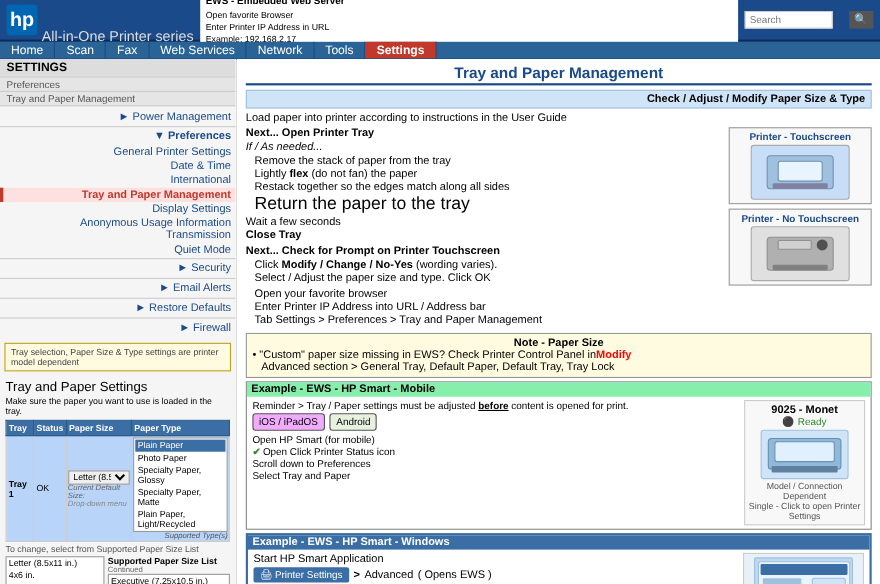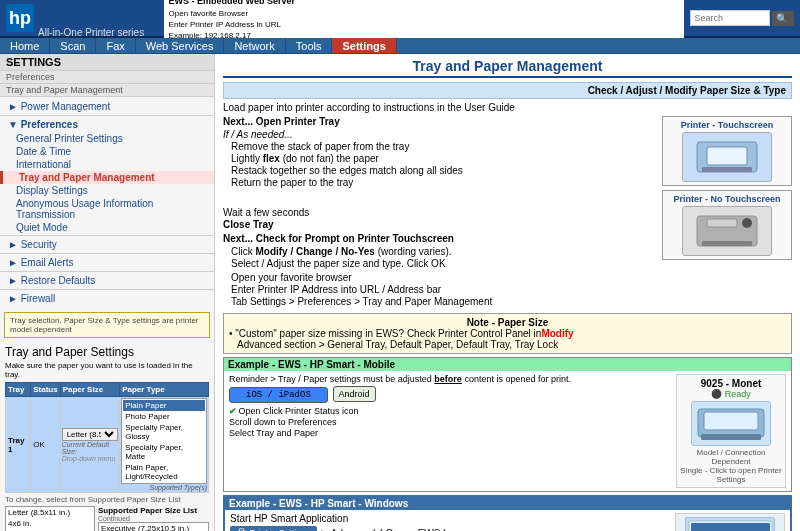--- a/index.html
+++ b/index.html
@@ -6,31 +6,31 @@
     body { font-family: Arial, sans-serif; font-size: 11px; background: #f0f0f0; width: 800px; height: 531px; overflow: hidden; display: flex; flex-direction: column; }
   </style>
 </head>
 <body>
 
 <div style="background:#1a4a8a; color:white; display:flex; align-items:center; padding:3px 6px; gap:6px; height:38px; border-bottom:2px solid #0a2a5a;">
   <div style="display:flex; align-items:center; gap:4px;">
     <div style="background:#0066b2; color:white; font-size:18px; font-weight:bold; width:28px; height:28px; display:flex; align-items:center; justify-content:center; border-radius:3px;">hp</div>
     <div>
       <div style="font-size:12px; font-weight:bold; color:#00c4f0;">HP ENVY Photo 7800</div>
-      <div style="font-size:10px; color:#ddd;margin-top:24px;">All-in-One Printer series</div>
+      <div style="font-size:13px; color:#ddd;margin-top:24px;">All-in-One Printer series</div>
       <div style="font-size:8px; color:#aaa;">Embedded Web Server</div>
     </div>
   </div>
   <div style="background:white; color:black; font-size:8px; padding:2px 5px; flex:1; border-radius:2px; line-height:1.4;">
     <div style="font-weight:bold; font-size:9px;">EWS - Embedded Web Server</div>
     <div>Open favorite Browser</div>
     <div>Enter Printer IP Address in URL</div>
     <div>Example: 192.168.2.17</div>
   </div>
-  <div style="display:flex; align-items:center; gap:2px;">
+  <div style="display:flex; align-items:center; gap:15px;">
     <input type="text" style="font-size: 9px; padding: 2px 4px; width: 80px; border: 1px solid rgb(204, 204, 204);" placeholder="Search">
     <button style="background:#555; color:white; border:none; padding:2px 5px; font-size:10px; cursor:pointer;">🔍</button>
   </div>
 </div>
 
 <div style="background:#2a6496; display:flex; height:16px; border-bottom:1px solid #1a4a8a;">
   <div style="color:white; padding:0 10px; display:flex; align-items:center; font-size:11px; cursor:pointer; border-right:1px solid #1a4a8a;">Home</div>
   <div style="color:white; padding:0 10px; display:flex; align-items:center; font-size:11px; cursor:pointer; border-right:1px solid #1a4a8a;">Scan</div>
   <div style="color:white; padding:0 10px; display:flex; align-items:center; font-size:11px; cursor:pointer; border-right:1px solid #1a4a8a;">Fax</div>
   <div style="color:white; padding:0 10px; display:flex; align-items:center; font-size:11px; cursor:pointer; border-right:1px solid #1a4a8a;">Web Services</div>
@@ -40,21 +40,21 @@
 </div>
 
 <div style="display:flex; flex:1; overflow:hidden;">
 
   <div style="width:215px; background:#f5f5f5; border-right:1px solid #ccc; overflow-y:auto; display:flex; flex-direction:column;">
 
     <div style="font-size:11px; font-weight:bold; padding:2px 6px; background:#ddd; border-bottom:1px solid #ccc;">SETTINGS</div>
     <div style="font-size:9px; padding:1px 6px; color:#555; background:#e5e5e5; border-bottom:1px solid #ccc;">Preferences</div>
     <div style="font-size:9px; padding:1px 6px; color:#555; background:#e5e5e5; border-bottom:1px solid #ccc;">Tray and Paper Management</div>
 
-    <div style="padding:2px 0;">
+    <div style="padding:2px 0;text-align:right;">
       <div style="font-size:10px; padding:2px 4px 2px 8px; color:#1a4a8a; cursor:pointer;">► Power Management</div>
       <div style="border-top:1px solid #ccc; margin:1px 0;"></div>
       <div style="font-size:10px; padding:2px 4px 2px 8px; color:#1a4a8a; cursor:pointer; font-weight:bold;">▼ Preferences</div>
       <div style="font-size:10px; padding:1px 4px 1px 16px; color:#1a4a8a; cursor:pointer;">General Printer Settings</div>
       <div style="font-size:10px; padding:1px 4px 1px 16px; color:#1a4a8a; cursor:pointer;">Date &amp; Time</div>
       <div style="font-size:10px; padding:1px 4px 1px 16px; color:#1a4a8a; cursor:pointer;">International</div>
       <div style="font-size:10px; padding:1px 4px 1px 16px; color:#c0392b; cursor:pointer; font-weight:bold; background:#ffe0e0; border-left:3px solid #c0392b;">Tray and Paper Management</div>
       <div style="font-size:10px; padding:1px 4px 1px 16px; color:#1a4a8a; cursor:pointer;">Display Settings</div>
       <div style="font-size:10px; padding:1px 4px 1px 16px; color:#1a4a8a; cursor:pointer;">Anonymous Usage Information Transmission</div>
       <div style="font-size:10px; padding:1px 4px 1px 16px; color:#1a4a8a; cursor:pointer;">Quiet Mode</div>
@@ -141,21 +141,21 @@
 
       <div style="font-size:10px; margin-bottom:3px;">Load paper into printer according to instructions in the User Guide</div>
 
       <div style="display:flex; gap:8px;">
         <div style="flex:1;">
           <div style="font-size:10px; font-weight:bold; margin-bottom:2px;"><span>Next...  Open Printer Tray</span></div>
           <div style="font-size:10px; font-style:italic; margin-bottom:1px;">If / As needed...</div>
           <div style="font-size:10px; padding-left:8px; margin-bottom:1px;">Remove the stack of paper from the tray</div>
           <div style="font-size:10px; padding-left:8px; margin-bottom:1px;"><span>Lightly <span style="font-weight:bold;">flex</span> (do not fan) the paper</span></div>
           <div style="font-size:10px; padding-left:8px; margin-bottom:1px;">Restack together so the edges match along all sides</div>
-          <div style="font-size:10px; padding-left:8px; margin-bottom:19px;">Return the paper to the tray</div>
+          <div style="font-size:16px; padding-left:8px; margin-bottom:2px;">Return the paper to the tray</div>
           <div style="font-size:10px; margin-bottom:1px;">Wait a few seconds</div>
           <div style="font-size:10px; font-weight:bold; margin-bottom:3px;">Close Tray</div>
 
           <div style="font-size:10px; font-weight:bold; margin-bottom:2px;">Next...  Check for Prompt on Printer Touchscreen</div>
           <div style="font-size:10px; padding-left:8px; margin-bottom:1px;">Click <strong>Modify / Change / No-Yes</strong> (wording varies).</div>
           <div style="font-size:10px; padding-left:8px; margin-bottom:3px;">Select / Adjust the paper size and type. Click OK</div>
 
           <div style="font-size:10px; padding-left:8px; margin-bottom:1px;">Open your favorite browser</div>
           <div style="font-size:10px; padding-left:8px; margin-bottom:1px;">Enter Printer IP Address into URL / Address bar</div>
           <div style="font-size:10px; padding-left:8px; margin-bottom:1px;">Tab Settings &gt; Preferences &gt; Tray and Paper Management</div>
@@ -192,23 +192,24 @@
       <div>• <span>"Custom" paper size missing in EWS? Check Printer Control Panel in</span><span style="color:red; font-weight:bold;">Modify</span></div>
       <div style="padding-left:8px;">Advanced section &gt; General Tray, Default Paper, Default Tray, Tray Lock</div>
     </div>
 
     <div style="border:1px solid #888; padding:3px 5px; margin:3px 0; font-size:10px;">
       <div style="font-weight:bold; background:#86efac; padding:1px 4px; margin:-3px -5px 3px; font-size:10px;">Example - EWS - HP Smart - Mobile</div>
       <div style="display:flex; gap:6px;">
         <div style="flex:1;">
           <div style="font-size:9px; margin-bottom:2px;">Reminder &gt; Tray / Paper settings must be adjusted <strong><u>before</u></strong> content is opened for print.</div>
           <div style="margin-bottom:3px;">
-            <span style="display:inline-block; border:1px solid #555; padding:2px 16px; font-size:9px; border-radius:3px; background:#3b82f6; cursor:pointer; margin-right:2px;font-family:Liberation Mono, monospace;">iOS / iPadOS</span>
+            <span style="display:inline-block; border:1px solid #555; padding:2px 5px; font-size:9px; border-radius:3px; background:#f0abfc; cursor:pointer; margin-right:2px;">iOS / iPadOS</span>
             <span style="display:inline-block; border:1px solid #555; padding:2px 5px; font-size:9px; border-radius:3px; background:#e8f0e0; cursor:pointer;">Android</span>
           </div>
+          <div style="font-size:9px; margin-bottom:1px;">Open HP Smart (for mobile)</div>
           <div style="font-size:9px; margin-bottom:1px; display:flex; align-items:center; gap:2px;">
             <span style="color:#2a8a2a; font-weight:bold;">✔</span>
             <span>Open Click Printer Status icon</span>
           </div>
           <div style="font-size:9px; margin-bottom:1px;">Scroll down to Preferences</div>
           <div style="font-size:9px; margin-bottom:1px;">Select Tray and Paper</div>
         </div>
         <div style="width:110px; text-align:center; border:1px solid #ccc; padding:3px; background:#f8f8f8; font-size:9px;">
           <div style="font-size:10px; font-weight:bold;">9025 - Monet</div>
           <div style="color:#2a8a2a; font-size:9px; margin-bottom:2px;">⚫ <span>Ready</span></div>

